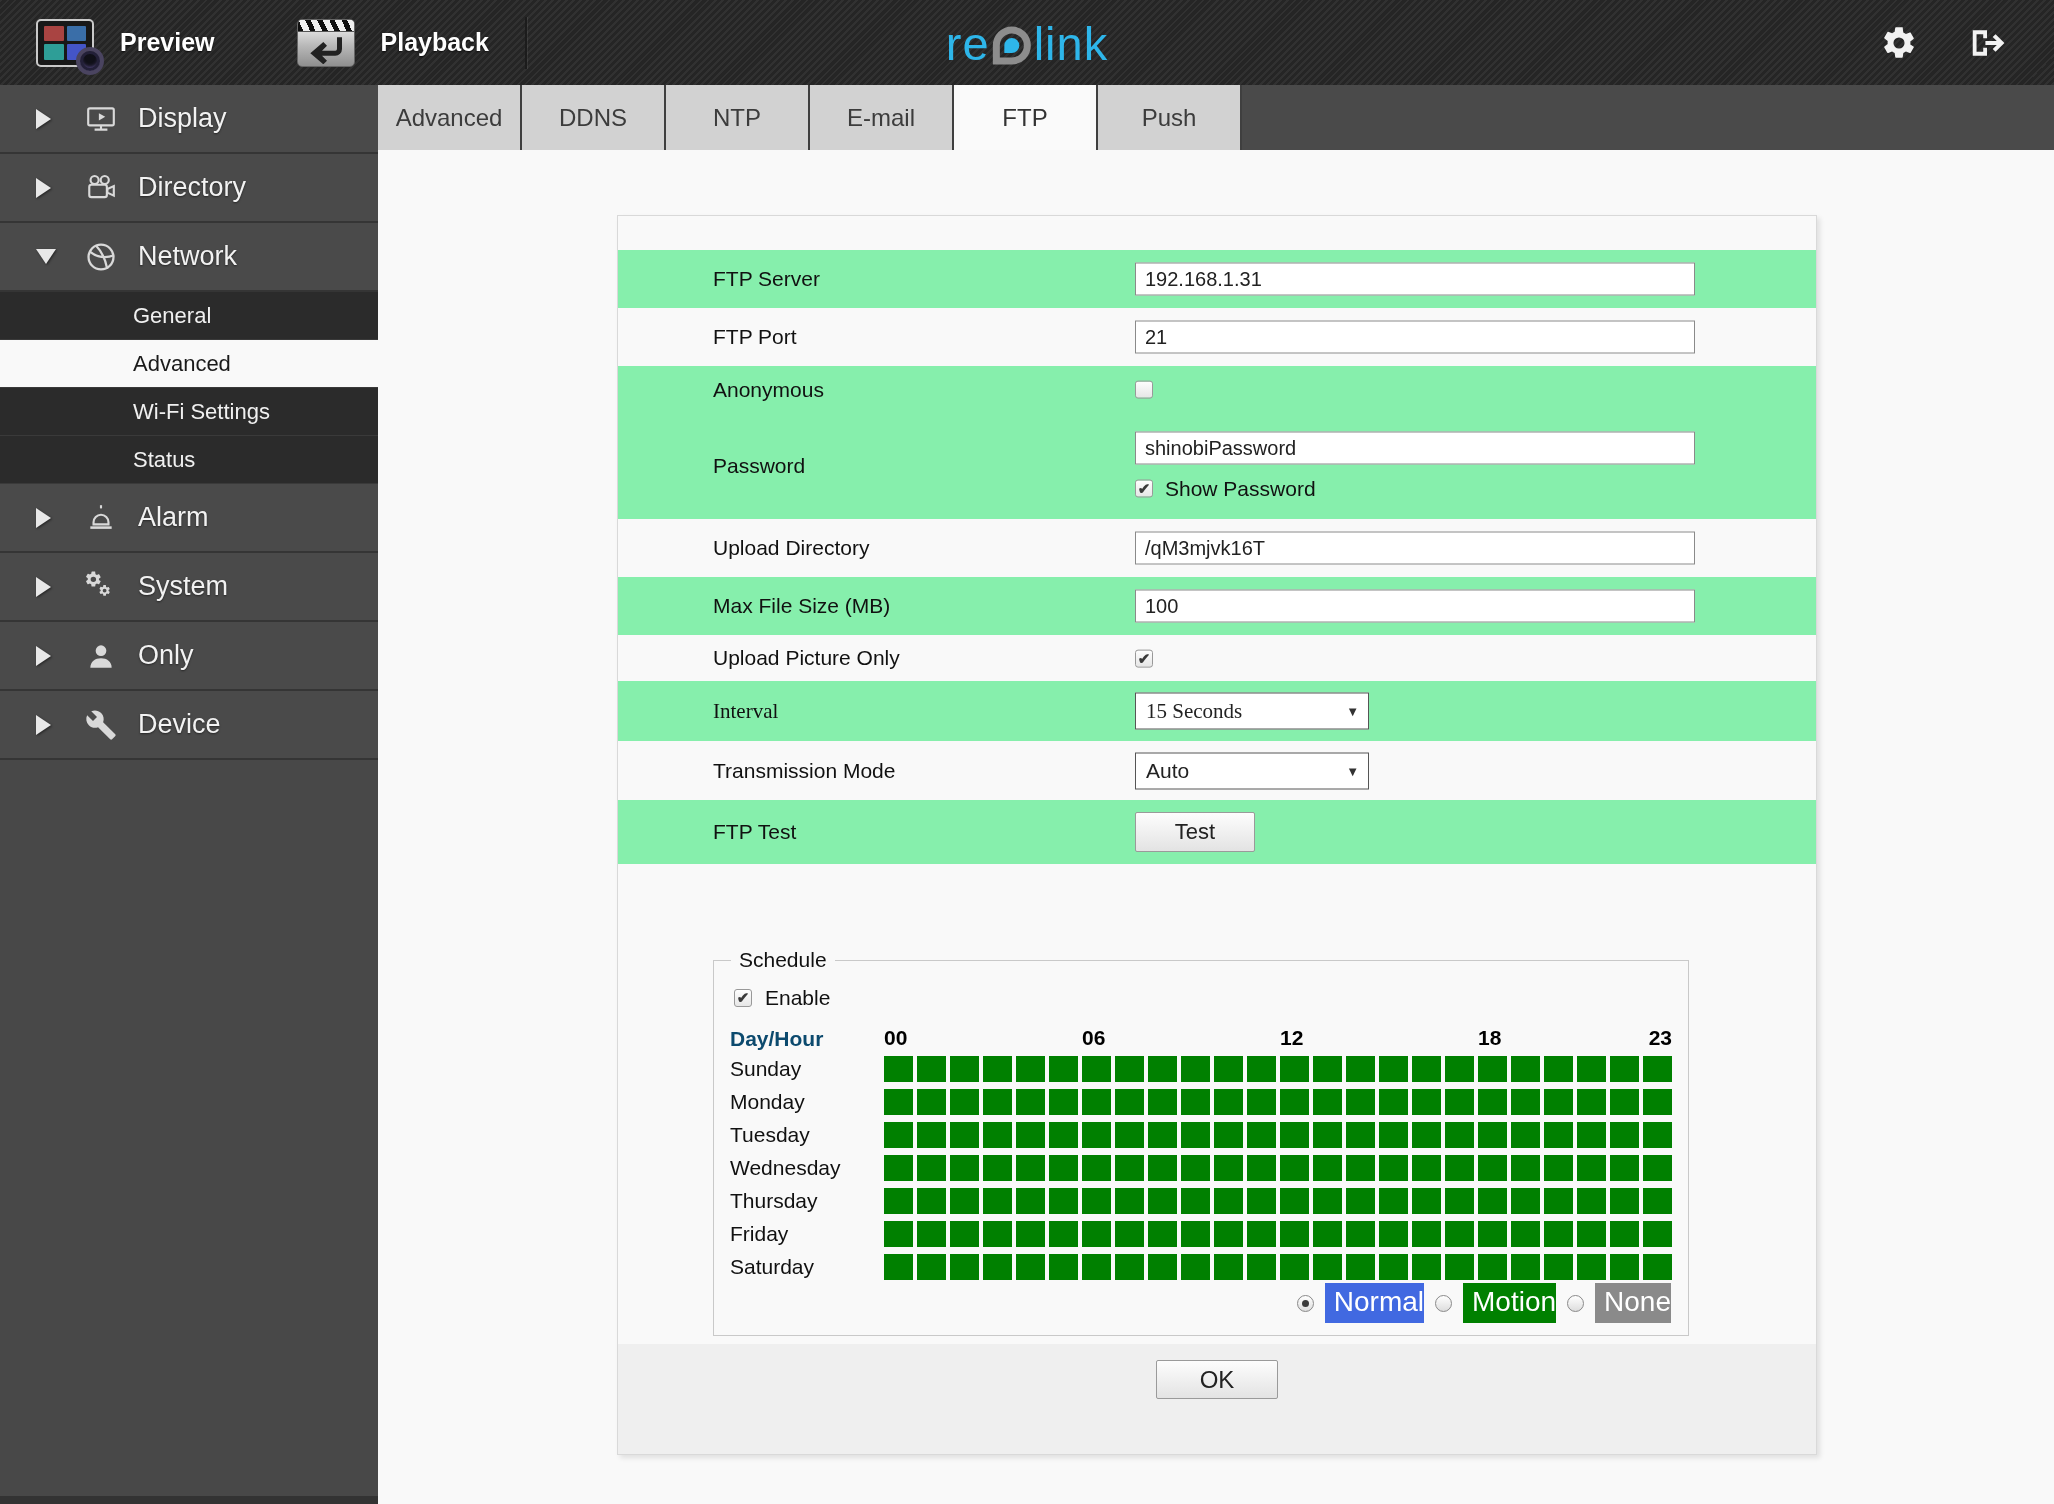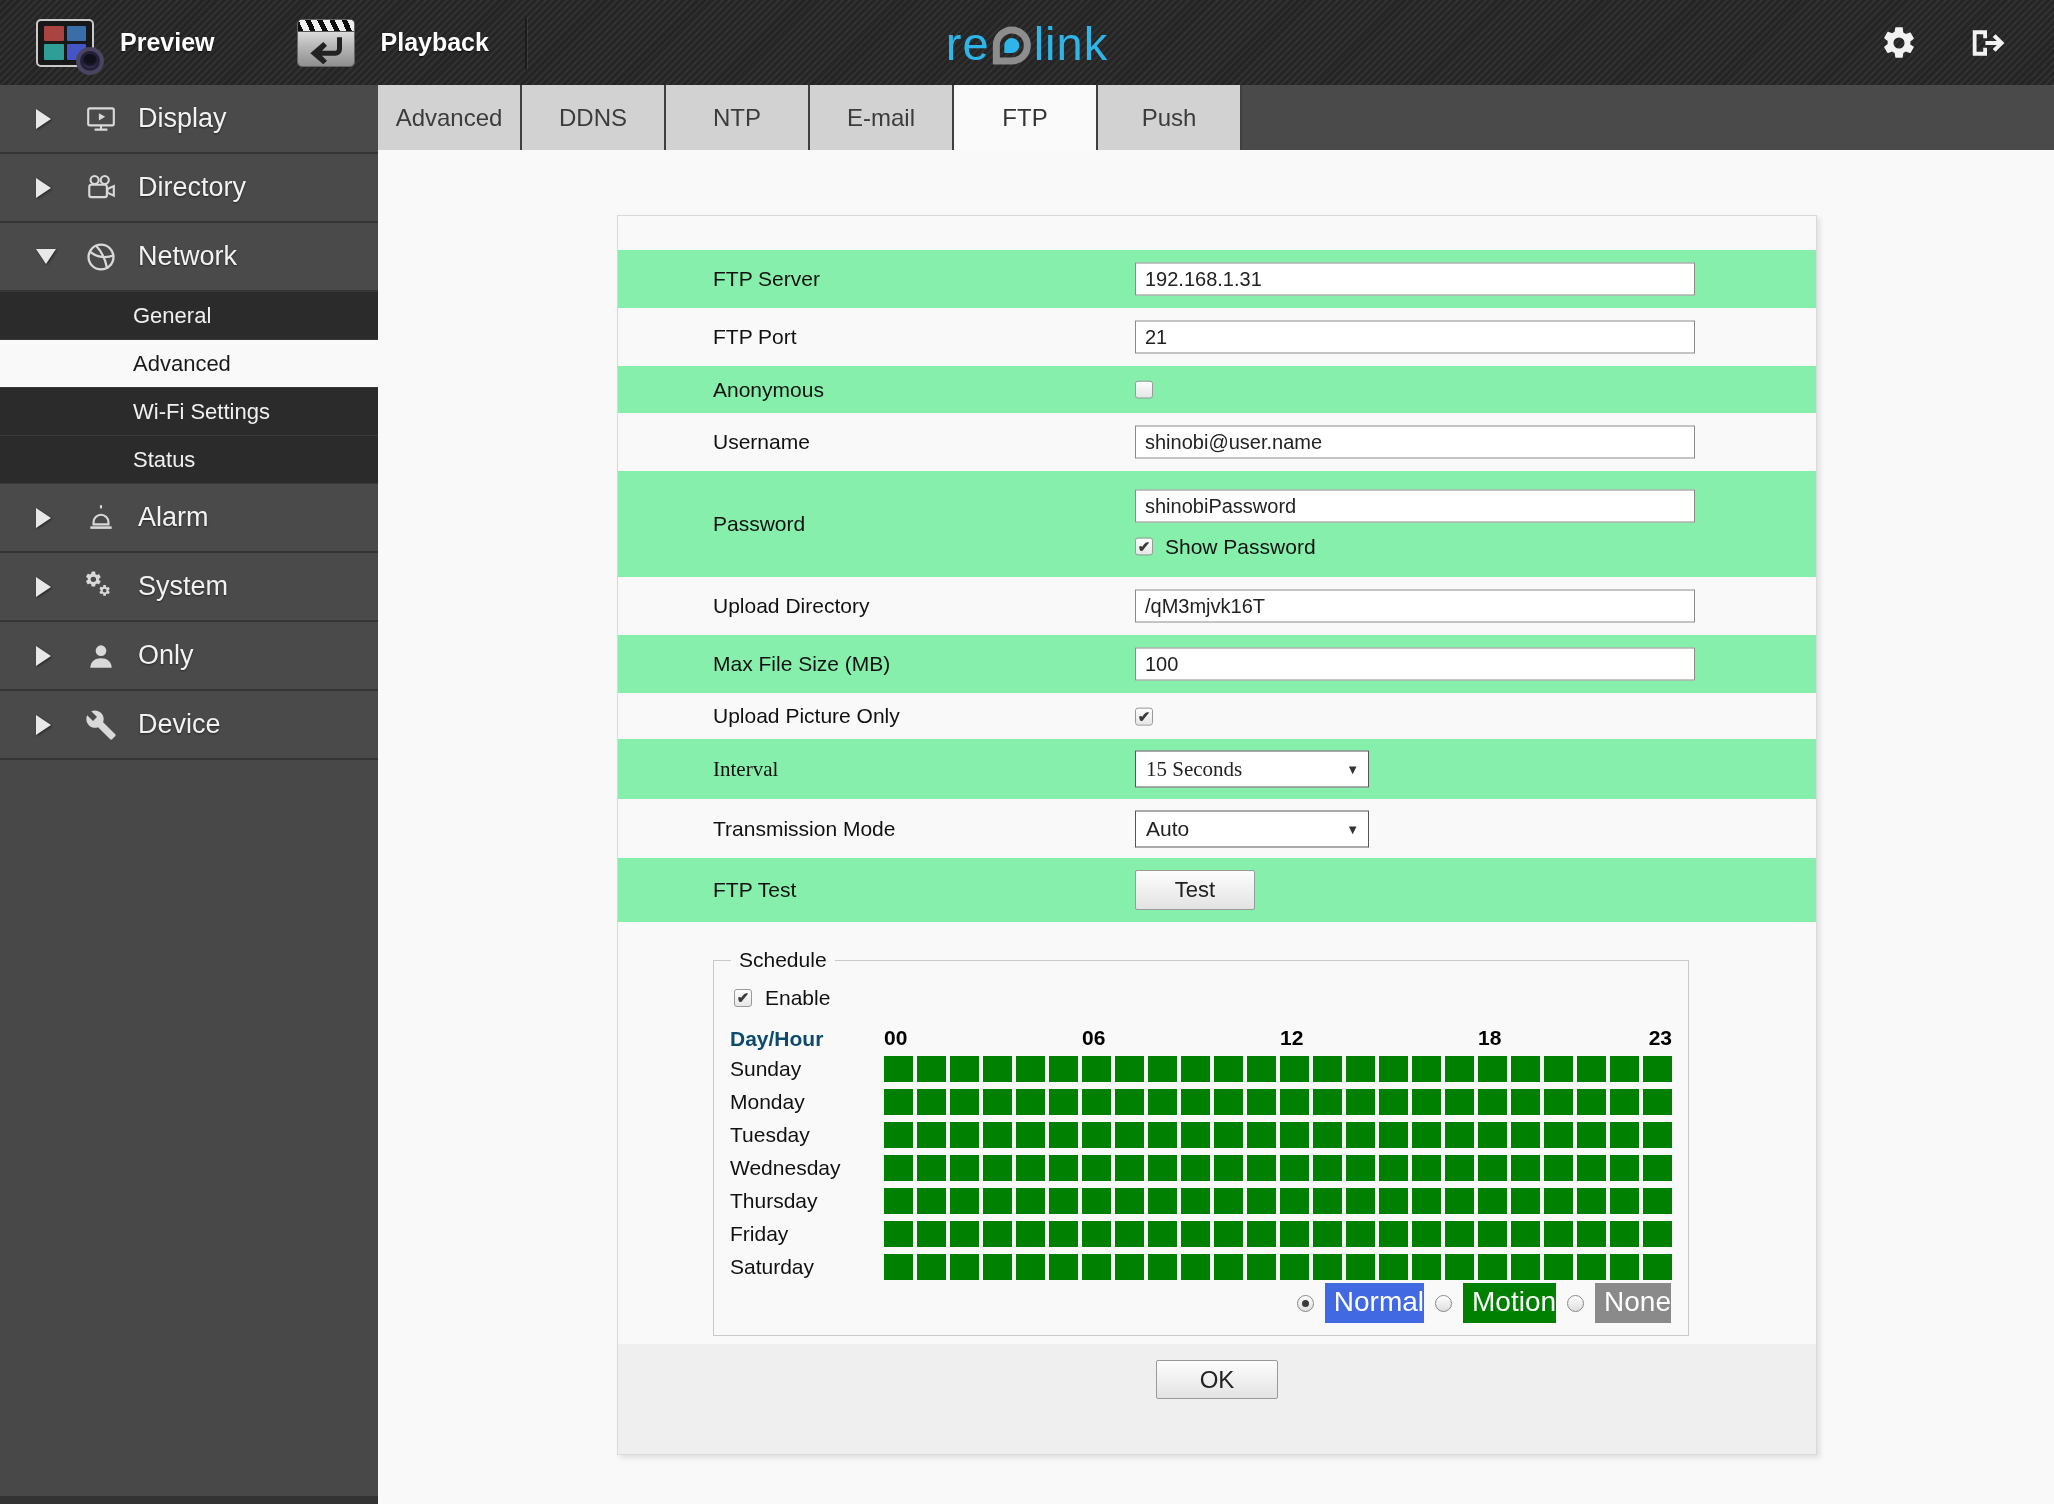--- a/index.html
+++ b/index.html
@@ -253,24 +253,20 @@
     <div class="form-row h58">
       <span class="row-label">FTP Port</span>
       <div class="row-control"><input class="txt" value="21" style=""></div>
     </div>
 
     <div class="form-row g h47">
       <span class="row-label">Anonymous</span>
       <div class="row-control"><span class="checkbox"></span></div>
     </div>
 
-    <div class="form-row h58">
-      <span class="row-label">Username</span>
-      <div class="row-control"><input class="txt" value="shinobi@user.name" style=""></div>
-    </div>
 
     <div class="form-row g h106">
       <span class="row-label">Password</span>
       <div class="row-control">
         <input class="txt" value="shinobiPassword" style="">
         <div class="inline-check">
           <span class="checkbox checked">✔</span>
           <span class="cb-label">Show Password</span>
         </div>
       </div>

